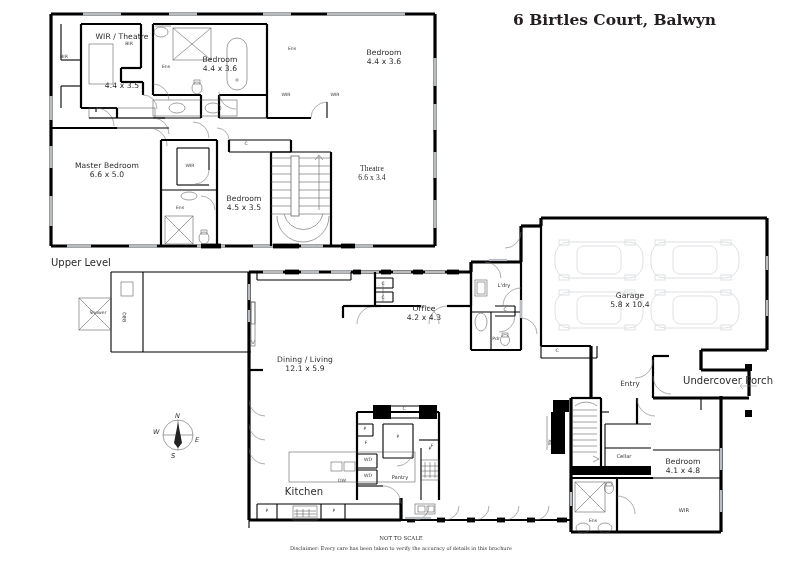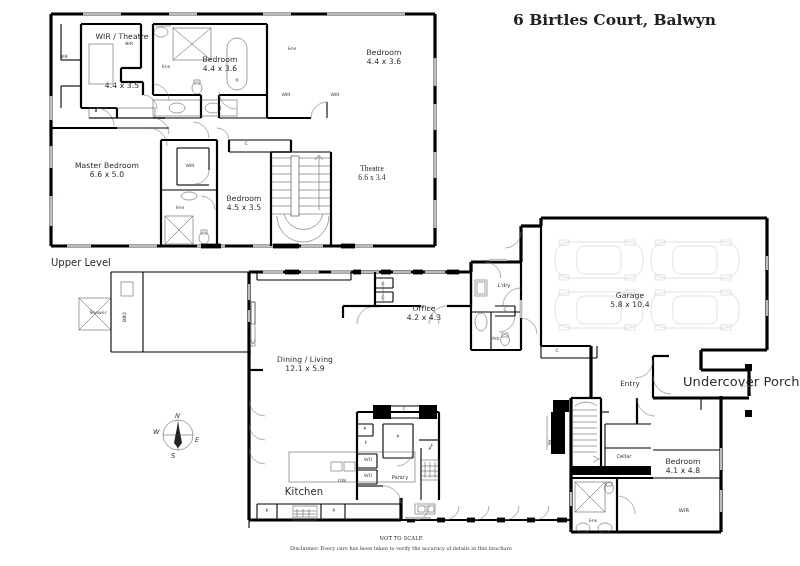--- a/index.html
+++ b/index.html
@@ -500,21 +500,21 @@
     <span class="nm">Bedroom</span>
     <span class="dm">4.1 x 4.8</span>
   </div>
 
   <div class="rmlbl" style="left:270px;top:486px;width:66px;font-size:10px;">
     <span class="nm">Kitchen</span>
   </div>
   <div class="rmlbl" style="left:602px;top:379px;width:54px;font-size:7.2px;">
     <span class="nm">Entry</span>
   </div>
-  <div class="rmlbl" style="left:682px;top:374px;width:72px;font-size:13px;line-height:1.3;">
+  <div class="rmlbl" style="left:682px;top:374px;width:72px;font-size:10px;line-height:1.3;">
     <span class="nm">Undercover Porch</span>
   </div>
   <div class="tiny5" style="left:382px;top:474px;width:34px;">Pantry</div>
   <div class="tiny5" style="left:606px;top:453px;width:34px;">Cellar</div>
   <div class="tiny5" style="left:486px;top:282px;width:34px;">L'dry</div>
 
   <div class="tiny" style="left:82px;top:310px;width:30px;">Shower</div>
   <div class="vert" style="left:121px;top:322px;">BBQ</div>
   <div class="tiny" style="left:375px;top:281px;width:14px;">C</div>
   <div class="tiny" style="left:375px;top:295px;width:14px;">C</div>

